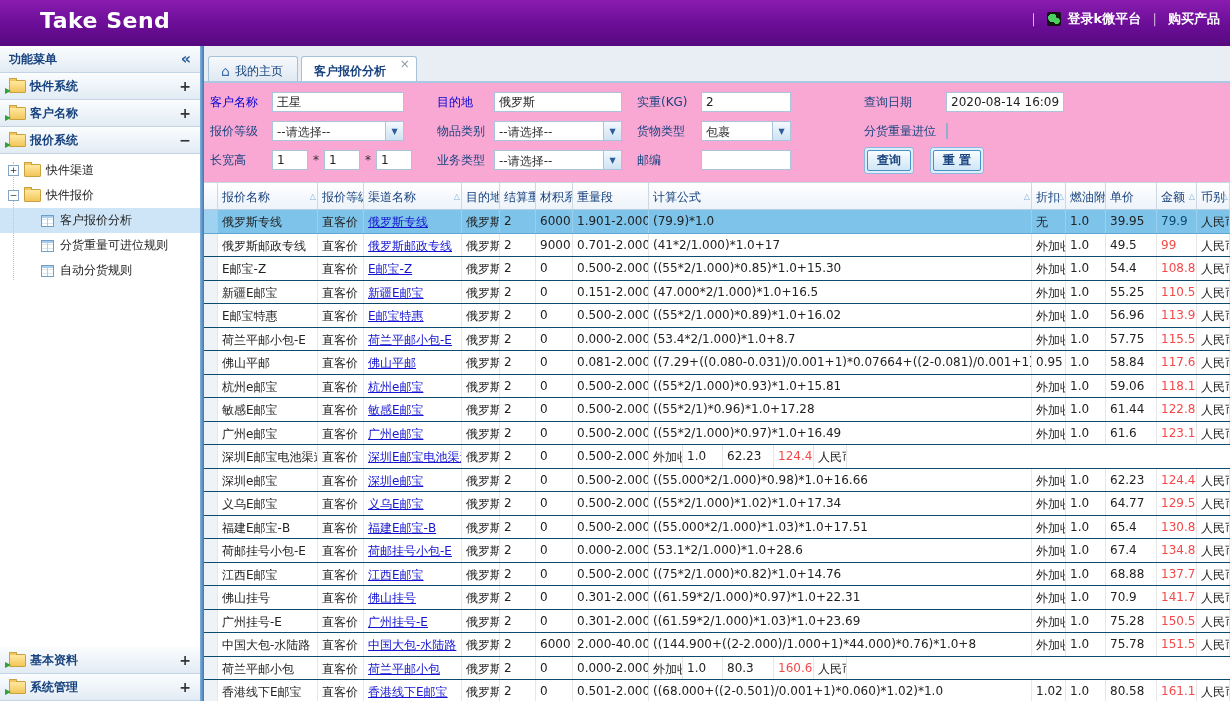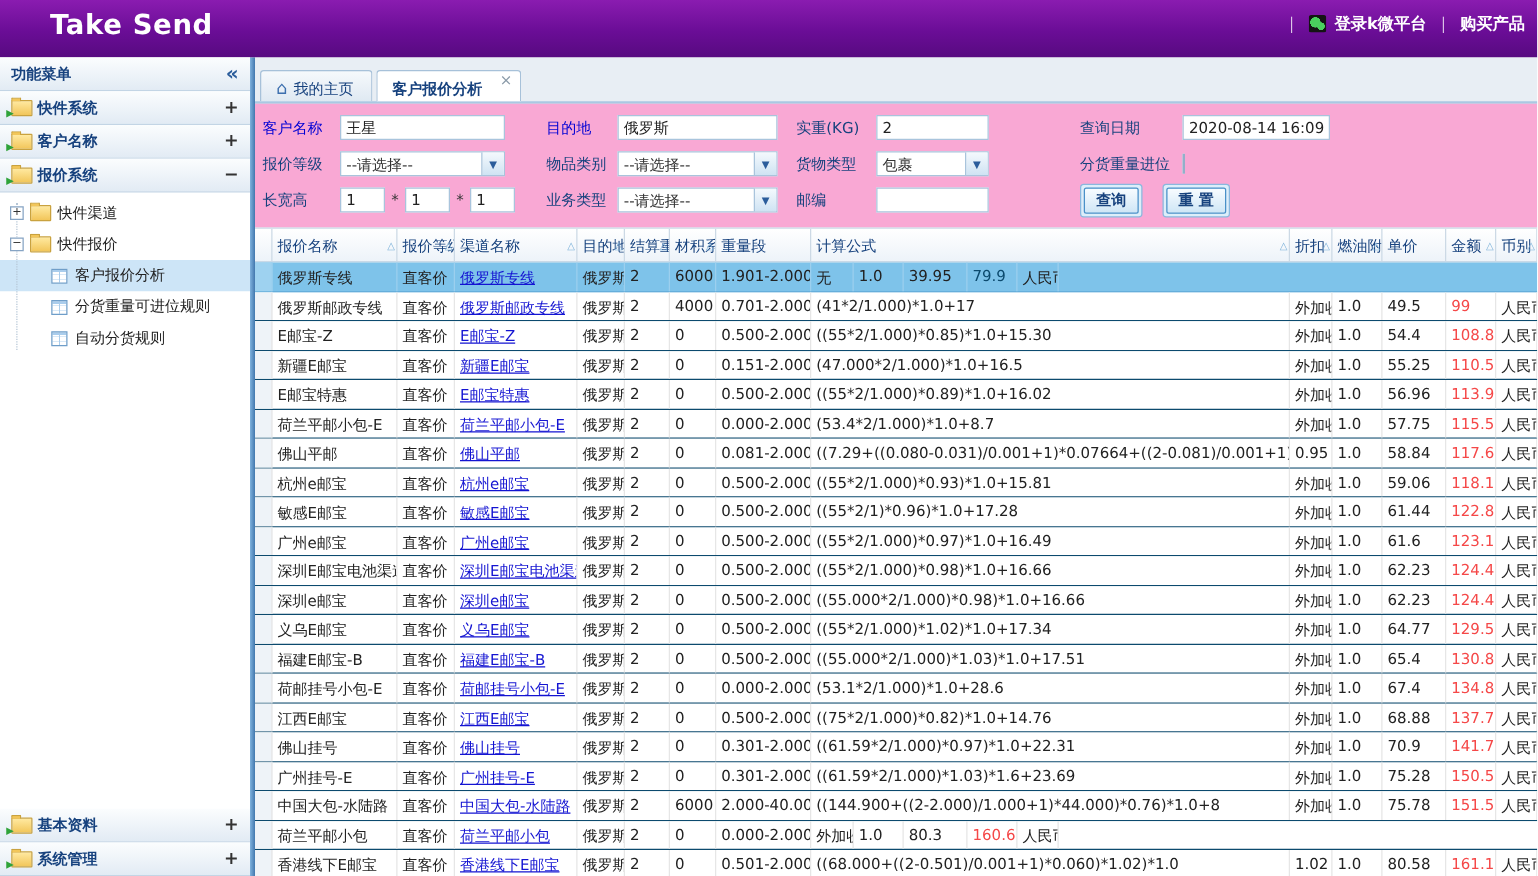--- a/index.html
+++ b/index.html
@@ -298,34 +298,35 @@
     <div id="tbody">
         <div class="tr selected">
           <div class="td col-sel"></div>
           <div class="td col-name">俄罗斯专线</div>
           <div class="td col-level">直客价</div>
           <div class="td col-channel"><a>俄罗斯专线</a></div>
           <div class="td col-dest">俄罗斯</div>
           <div class="td col-settle">2</div>
           <div class="td col-volume">6000</div>
           <div class="td col-range">1.901-2.000</div>
+          <div class="td col-formula">(79.9)*1.0</div>
           <div class="td col-discount">无</div>
           <div class="td col-fuel">1.0</div>
           <div class="td col-unit">39.95</div>
           <div class="td col-amount">79.9</div>
           <div class="td col-currency">人民币</div>
         </div>
         <div class="tr">
           <div class="td col-sel"></div>
           <div class="td col-name">俄罗斯邮政专线</div>
           <div class="td col-level">直客价</div>
           <div class="td col-channel"><a>俄罗斯邮政专线</a></div>
           <div class="td col-dest">俄罗斯</div>
           <div class="td col-settle">2</div>
-          <div class="td col-volume">4000</div>
+          <div class="td col-volume">9000</div>
           <div class="td col-range">0.701-2.000</div>
           <div class="td col-formula">(41*2/1.000)*1.0+17</div>
           <div class="td col-discount">外加收</div>
           <div class="td col-fuel">1.0</div>
           <div class="td col-unit">49.5</div>
           <div class="td col-amount">99</div>
           <div class="td col-currency">人民币</div>
         </div>
         <div class="tr">
           <div class="td col-sel"></div>
@@ -457,21 +458,20 @@
         </div>
         <div class="tr">
           <div class="td col-sel"></div>
           <div class="td col-name">深圳E邮宝电池渠道</div>
           <div class="td col-level">直客价</div>
           <div class="td col-channel"><a>深圳E邮宝电池渠道</a></div>
           <div class="td col-dest">俄罗斯</div>
           <div class="td col-settle">2</div>
           <div class="td col-volume">0</div>
           <div class="td col-range">0.500-2.000</div>
-          <div class="td col-formula">((55*2/1.000)*0.98)*1.0+16.66</div>
           <div class="td col-discount">外加收</div>
           <div class="td col-fuel">1.0</div>
           <div class="td col-unit">62.23</div>
           <div class="td col-amount">124.46</div>
           <div class="td col-currency">人民币</div>
         </div>
         <div class="tr">
           <div class="td col-sel"></div>
           <div class="td col-name">深圳e邮宝</div>
           <div class="td col-level">直客价</div>
@@ -569,21 +569,21 @@
         </div>
         <div class="tr">
           <div class="td col-sel"></div>
           <div class="td col-name">广州挂号-E</div>
           <div class="td col-level">直客价</div>
           <div class="td col-channel"><a>广州挂号-E</a></div>
           <div class="td col-dest">俄罗斯</div>
           <div class="td col-settle">2</div>
           <div class="td col-volume">0</div>
           <div class="td col-range">0.301-2.000</div>
-          <div class="td col-formula">((61.59*2/1.000)*1.03)*1.6+23.69</div>
+          <div class="td col-formula">((61.59*2/1.000)*1.03)*1.0+23.69</div>
           <div class="td col-discount">外加收</div>
           <div class="td col-fuel">1.0</div>
           <div class="td col-unit">75.28</div>
           <div class="td col-amount">150.56</div>
           <div class="td col-currency">人民币</div>
         </div>
         <div class="tr">
           <div class="td col-sel"></div>
           <div class="td col-name">中国大包-水陆路</div>
           <div class="td col-level">直客价</div>

